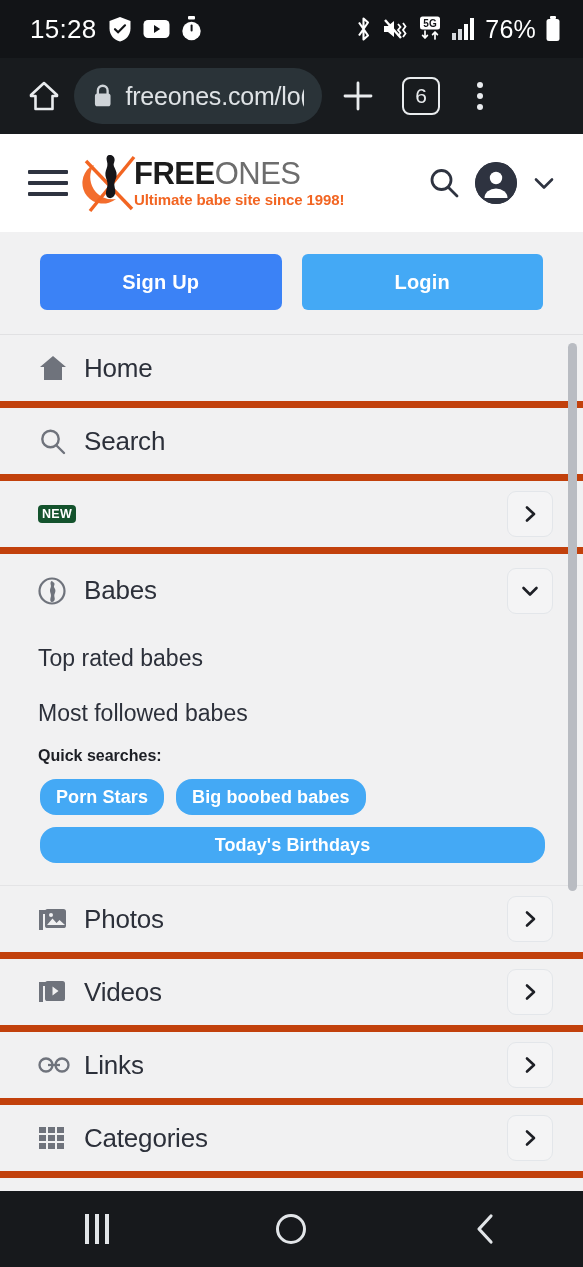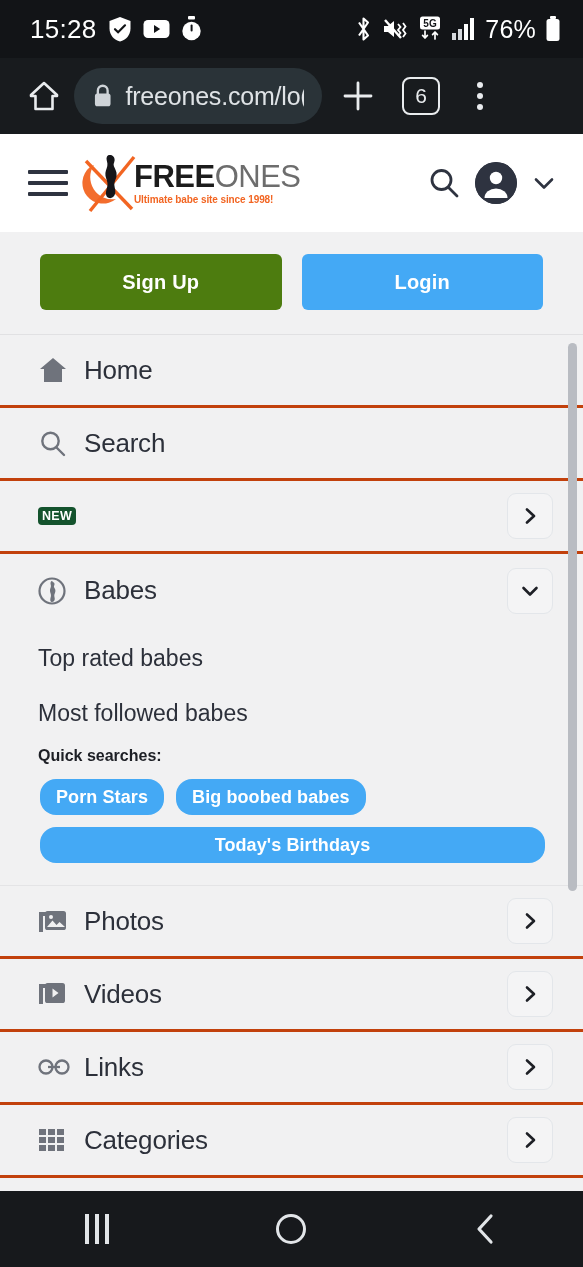--- a/index.html
+++ b/index.html
@@ -54,47 +54,47 @@
   .hamburger { width: 52px; display: flex; flex-direction: column; gap: 7px; padding: 8px 6px; }
   .hamburger i { display: block; height: 4px; background: #2e3340; border-radius: 1px; }
   .logo-wrap { display: flex; align-items: center; margin-left: 8px; position: relative; }
   .logo-mark { position: relative; width: 58px; height: 64px; flex: 0 0 auto; }
   .logo-mark svg { position: absolute; left: 0; top: 0; }
   .logo-text { margin-left: -6px; }
   .logo-line1 { font-size: 31px; line-height: 30px; letter-spacing: -.5px; }
   .logo-line1 .f { font-weight: bold; color: #1c1c1c; }
   .logo-line1 .o { font-weight: 400; color: #6d6d6d; }
   .logo-line2 {
-    font-size: 10px; font-weight: bold; color: #f26522; margin-top: 2px;
+    font-size: 15px; font-weight: bold; color: #f26522; margin-top: 2px;
     letter-spacing: -.1px;
   }
   .header-right { margin-left: auto; display: flex; align-items: center; gap: 14px; }
   .avatar {
     width: 42px; height: 42px; border-radius: 50%; background: #2e3340;
     display: flex; align-items: flex-end; justify-content: center; overflow: hidden;
   }
 
   
   .authrow { background: #f1f1f2; padding: 22px 40px 24px 40px; display: flex; gap: 20px; flex: 0 0 auto; }
   .btn {
     flex: 1 1 0; height: 56px; border: none; border-radius: 6px; color: #fff;
     font-size: 20px; font-weight: bold; letter-spacing: .2px; cursor: pointer;
     font-family: "Liberation Sans", sans-serif;
   }
-  .btn-signup { background: #4d7c0f; }
+  .btn-signup { background: #3b82f6; border-radius: 7px; }
   .btn-login { background: #44a9f5; }
 
   
   .menuscroll {
     flex: 1 1 auto; background: #f1f1f2; position: relative; overflow: hidden;
     border-top: 1px solid #e1e1e3;
   }
   .menurow {
     display: flex; align-items: center; height: 73px; padding: 0 30px 0 38px;
-    border-bottom: 3px solid #c2410c; position: relative;
+    border-bottom: 7px solid #c2410c; position: relative;
   }
   .menurow .mi-icon { width: 46px; flex: 0 0 auto; display: flex; align-items: center; }
   .menurow .mi-label { font-size: 26px; color: #2c303a; letter-spacing: -.2px; }
   .chevbtn {
     margin-left: auto; width: 46px; height: 46px; border: 1px solid #e3e6ea;
     border-radius: 9px; background: #f4f4f5; display: flex; align-items: center;
     justify-content: center; cursor: pointer;
   }
   .newbadge {
     background: #14532d; color: #fff; font-size: 12.5px; font-weight: bold;

